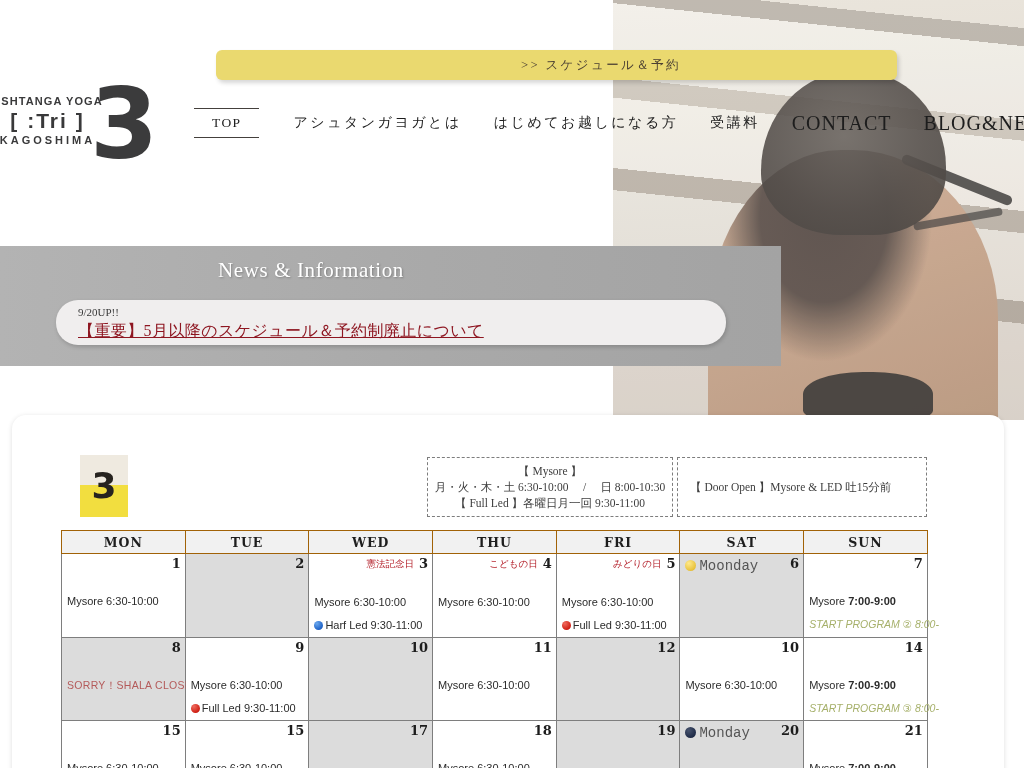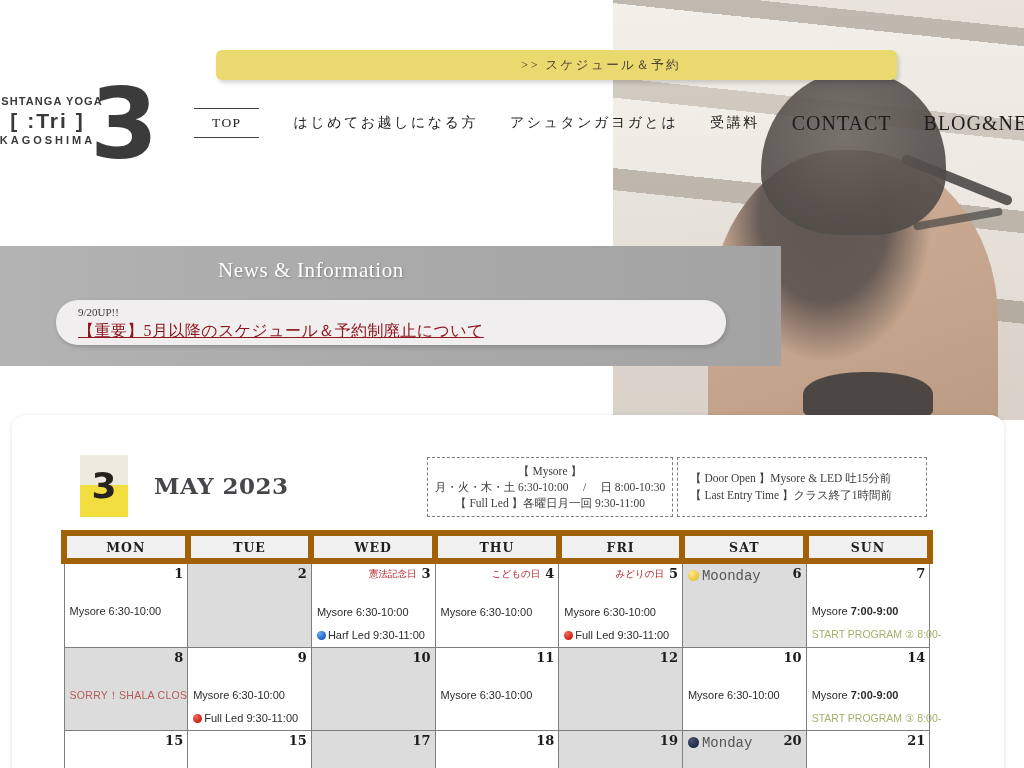--- a/index.html
+++ b/index.html
@@ -153,21 +153,21 @@
     display:flex;flex-direction:column;justify-content:center;
   }
   #info-mysore{left:427px;top:457px;width:246px;height:60px;text-align:center;font-size:11.5px;line-height:16px;}
   #info-door{left:677px;top:457px;width:250px;height:60px;padding-left:12px;font-size:11.5px;line-height:17px;}
   .info-line{white-space:nowrap;}
 
   
   .cal{position:absolute;left:61px;top:530px;width:866px;border-collapse:collapse;table-layout:fixed;}
   .cal col{width:123.7px;}
   .cal th{
-    border:6px solid #a16207;background:#f1f1f1;height:20px;
+    border:1px solid #a16207;background:#f1f1f1;height:20px;
     font-family:"DejaVu Serif","Liberation Serif",serif;font-weight:700;
     font-size:12.5px;color:#1e1e1e;letter-spacing:1px;
   }
   .cal td{
     border:1px solid #7e7e7e;height:77px;vertical-align:top;
     padding:2px 4px 0 5px;background:#fff;position:relative;box-sizing:border-box;
   }
   .cal td.off{background:#dcdcdc;}
   .daynum{
     font-family:"DejaVu Serif","Liberation Serif",serif;font-weight:700;
@@ -186,21 +186,21 @@
   .moonlabel{font-size:14px;color:#555;font-family:Liberation Mono, monospace;margin-top:24px;}
   .ev{
     clear:both;font-size:11px;color:#2b2b2b;line-height:23px;
     font-family:"Liberation Sans","DejaVu Sans",sans-serif;white-space:nowrap;
   }
   .ev.first{padding-top:19px;}
   .ev b{font-weight:700;}
   .dot{display:inline-block;width:9px;height:9px;border-radius:50%;vertical-align:-1px;margin-right:2px;}
   .dot.blue{background:radial-gradient(circle at 32% 28%,#6aa8ee,#1f63c8 70%,#13489c);}
   .dot.red{background:radial-gradient(circle at 32% 28%,#ef6b5e,#cf1f14 70%,#a81009);}
-  .ev.green{color:#a6b06a;font-size:10.5px;}
+  .ev.green{color:#a6b06a;font-size:10.5px;font-style:italic;}
   .ev.close{color:#b45a5a;font-size:10.5px;letter-spacing:.3px;}
 </style>
 </head>
 <body>
 
 <div id="page">
 
   <div class="hero-photo">
     <div class="hero-strap"></div>
     <div class="hero-strap2"></div>
@@ -228,46 +228,44 @@
     <div class="logo-text">
       <div class="logo-l1">ASHTANGA YOGA</div>
       <div class="logo-l2">[ :Tri ]</div>
       <div class="logo-l3">KAGOSHIMA</div>
     </div>
     <div class="logo-mark">3</div>
   </div>
 
   <nav class="nav">
     <div class="nav-item nav-top">TOP</div>
+    <div class="nav-item jp">アシュタンガヨガとは</div>
     <div class="nav-item jp">はじめてお越しになる方</div>
-    <div class="nav-item jp">アシュタンガヨガとは</div>
     <div class="nav-item jp">受講料</div>
     <div class="nav-item">CONTACT</div>
     <div class="nav-item">BLOG&amp;NEWS</div>
     <div class="nav-item jp">教材</div>
   </nav>
 
   <div class="panel"></div>
 
   <div class="sched-head">
     <div class="sched-badge">3</div>
     <div class="sched-title">
-      <div>MAY 2023</div>
     </div>
   </div>
 
   <div class="info-box" id="info-mysore">
     <div class="info-line">【 Mysore 】</div>
     <div class="info-line">月・火・木・土 6:30-10:00　 / 　日 8:00-10:30</div>
     <div class="info-line">【 Full Led 】各曜日月一回 9:30-11:00</div>
   </div>
 
   <div class="info-box" id="info-door">
     <div class="info-line">【 Door Open 】Mysore &amp; LED 吐15分前</div>
-    <div class="info-line">【 Last Entry Time 】クラス終了1時間前</div>
   </div>
 
   <table class="cal">
     <colgroup>
       <col>
         <col>
         <col>
         <col>
         <col>
         <col>

